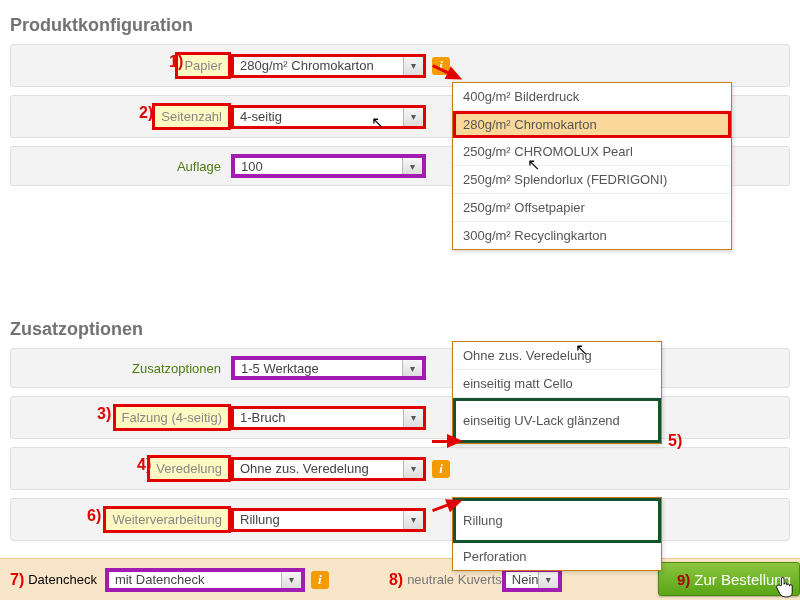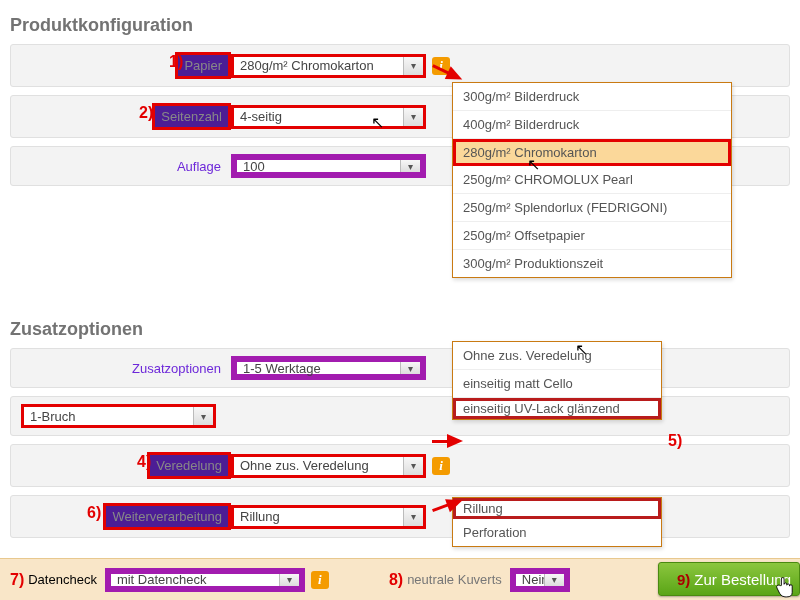--- a/index.html
+++ b/index.html
@@ -28,36 +28,36 @@
     border: 1px solid #e0e0e0;
     border-radius: 3px;
     padding: 7px 10px;
     margin-bottom: 8px;
     position: relative;
   }
   .label {
     width: 210px;
     text-align: right;
     padding-right: 10px;
-    color: #6d28d9;
+    color: #4d7c0f;
     font-size: 13px;
   }
   .label.hl {
-    background: #4c1d95;
+    background: #fef9c3;
     border: 3px solid #e30000;
     padding: 3px 6px;
     display: inline-block;
     width: auto;
     color: #888;
     margin-left: auto;
   }
   .label-wrap { width:210px; display:flex; justify-content:flex-end; }
   .select {
     background: #fff;
-    border: 6px solid #a21caf;
+    border: 4px solid #a21caf;
     height: 24px;
     display: flex;
     align-items: center;
     padding: 0 6px;
     font-size: 13px;
     color: #444;
     position: relative;
     min-width: 195px;
   }
   .select.hl { border: 3px solid #e30000; }
@@ -103,22 +103,22 @@
     font-size: 13px;
     white-space: nowrap;
   }
   .dropdown .opt:last-child { border-bottom:none; }
   .dropdown .opt.active {
     background: #fbd89a;
     border: 3px solid #e30000;
     padding: 3px 7px;
   }
   .dropdown .opt.hl {
-    border: 3px solid #b91c1c;
-    padding: 0 7px;
+    border: 3px solid #14532d;
+    padding: 12px 7px;
   }
   .bottom-bar {
     position: absolute;
     left: 0; right: 0; bottom: 0;
     height: 42px;
     background: #f9e6c8;
     border-top: 1px solid #e8c88e;
     display: flex;
     align-items: center;
     padding: 0 10px;
@@ -188,43 +188,45 @@
 
 <div class="row">
   <div class="label">Auflage</div>
   <div class="select" style="min-width:195px">
     <span>100</span>
     <span class="sel-arrow"></span>
   </div>
 </div>
 
 <div class="dropdown" id="dd-papier" style="left:452px; top:82px; width:280px">
-    <div class="opt">300g/m² Bilderdruck</div>
     <div class="opt">400g/m² Bilderdruck</div>
     <div class="opt active">280g/m² Chromokarton</div>
     <div class="opt">250g/m² CHROMOLUX Pearl</div>
     <div class="opt">250g/m² Splendorlux (FEDRIGONI)</div>
     <div class="opt">250g/m² Offsetpapier</div>
-    <div class="opt">300g/m² Produktionszeit</div>
+    <div class="opt">300g/m² Recyclingkarton</div>
   </div>
 
 <div style="height:120px"></div>
 
 <h2>Zusatzoptionen</h2>
 
 <div class="row">
   <div class="label">Zusatzoptionen</div>
   <div class="select" style="min-width:195px">
     <span>1-5 Werktage</span>
     <span class="sel-arrow"></span>
   </div>
 </div>
 
 <div class="row">
   <span class="num-marker" style="left:86px;top:8px">3)</span>
+  <div class="label-wrap">
+      <span class="label hl">Falzung (4-seitig)</span>
+    </div>
   <div class="select hl" style="min-width:195px">
     <span>1-Bruch</span>
     <span class="sel-arrow"></span>
   </div>
 </div>
 
 <div class="row">
   <span class="num-marker" style="left:126px;top:8px">4)</span>
   <div class="label-wrap">
       <span class="label hl">Veredelung</span>
@@ -275,21 +277,21 @@
 <div class="bottom-bar">
   <span class="num-marker" style="position:static;margin-right:4px">7)</span>
   <span style="color:#000000;margin-right:8px">Datencheck</span>
   <div class="select" style="min-width:200px">
     <span>mit Datencheck</span>
     <span class="sel-arrow"></span>
   </div>
   <span class="info-icon">i</span>
 
   <span class="num-marker" style="position:static;margin:0 4px 0 60px">8)</span>
-  <span style="color:#777;margin-right:8px">neutrale Kuverts</span>
+  <span style="color:#777;">neutrale Kuverts</span>
   <div class="select" style="min-width:60px">
     <span>Nein</span>
     <span class="sel-arrow"></span>
   </div>
 </div>
 
 <div class="order-btn">
   <span style="color:#a00;font-weight:bold;margin-right:4px">9)</span>
   <span>Zur Bestellung</span>
 </div>

